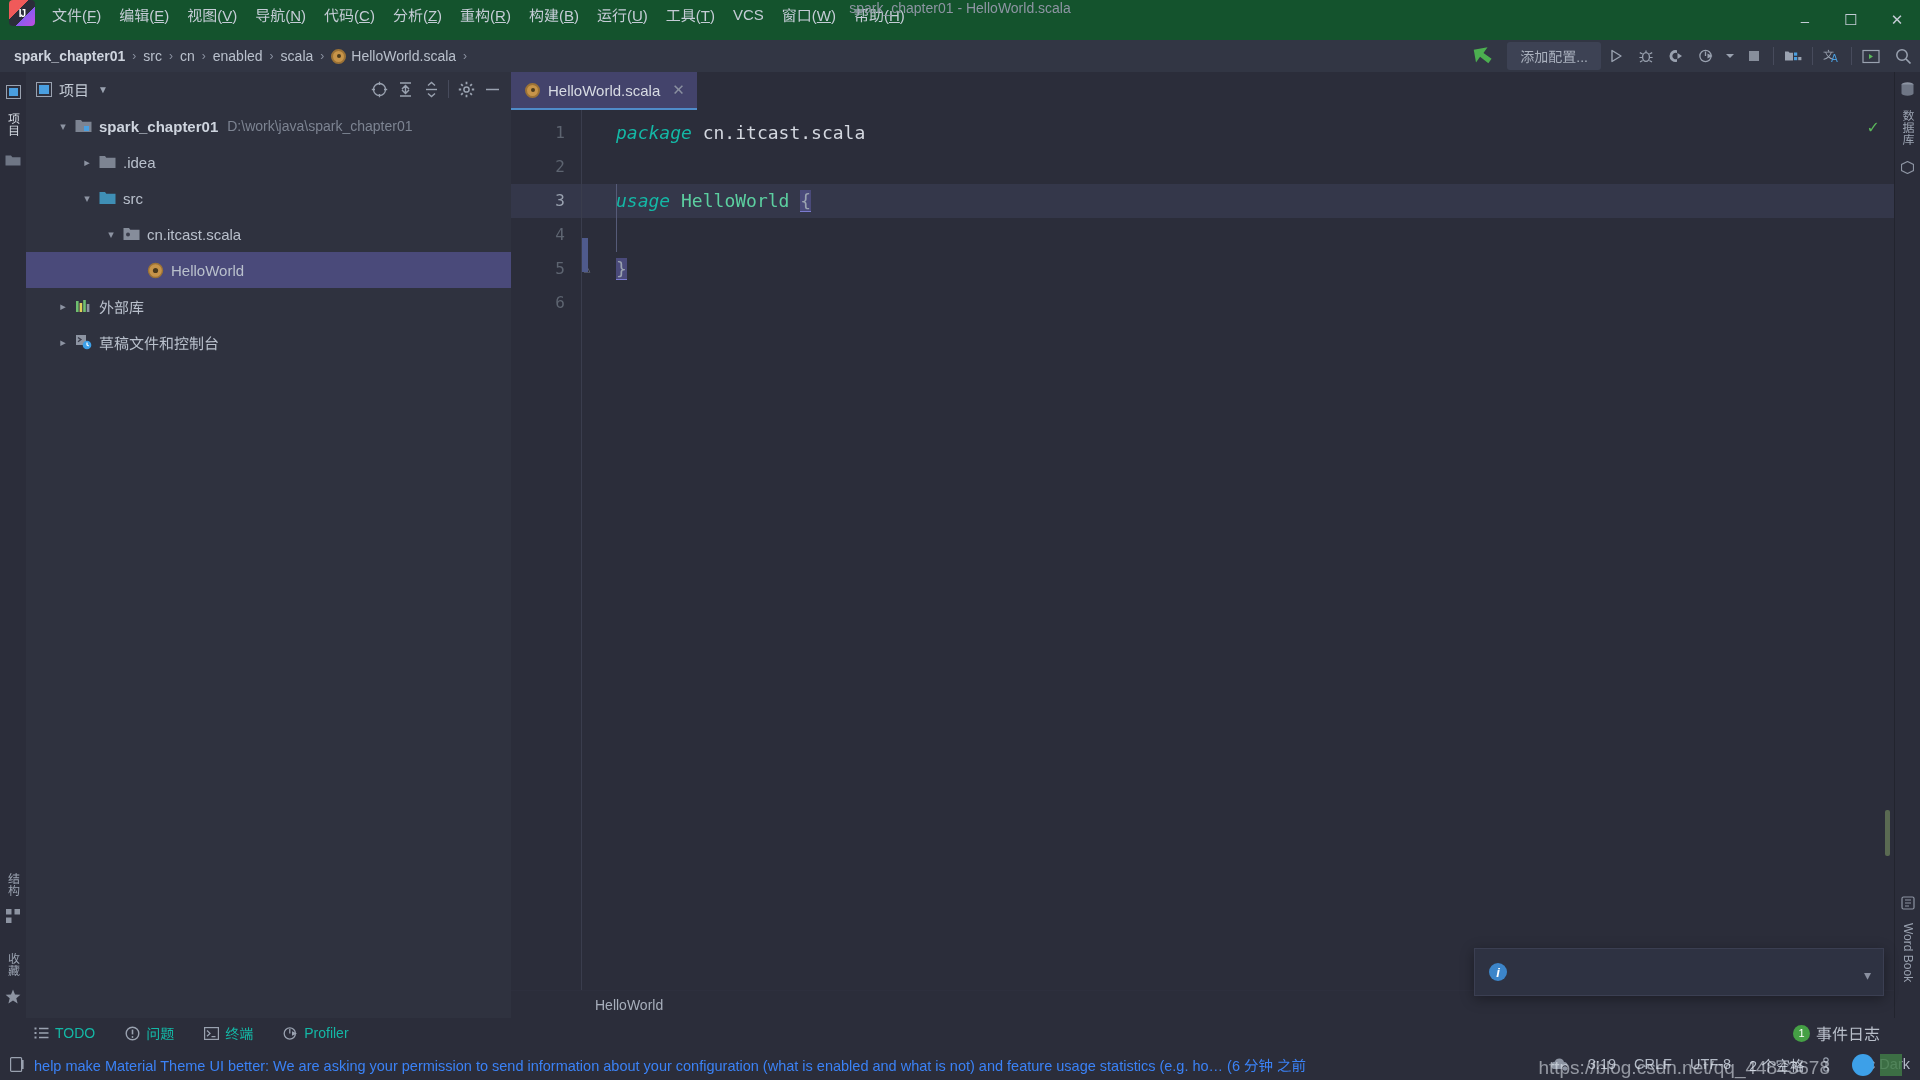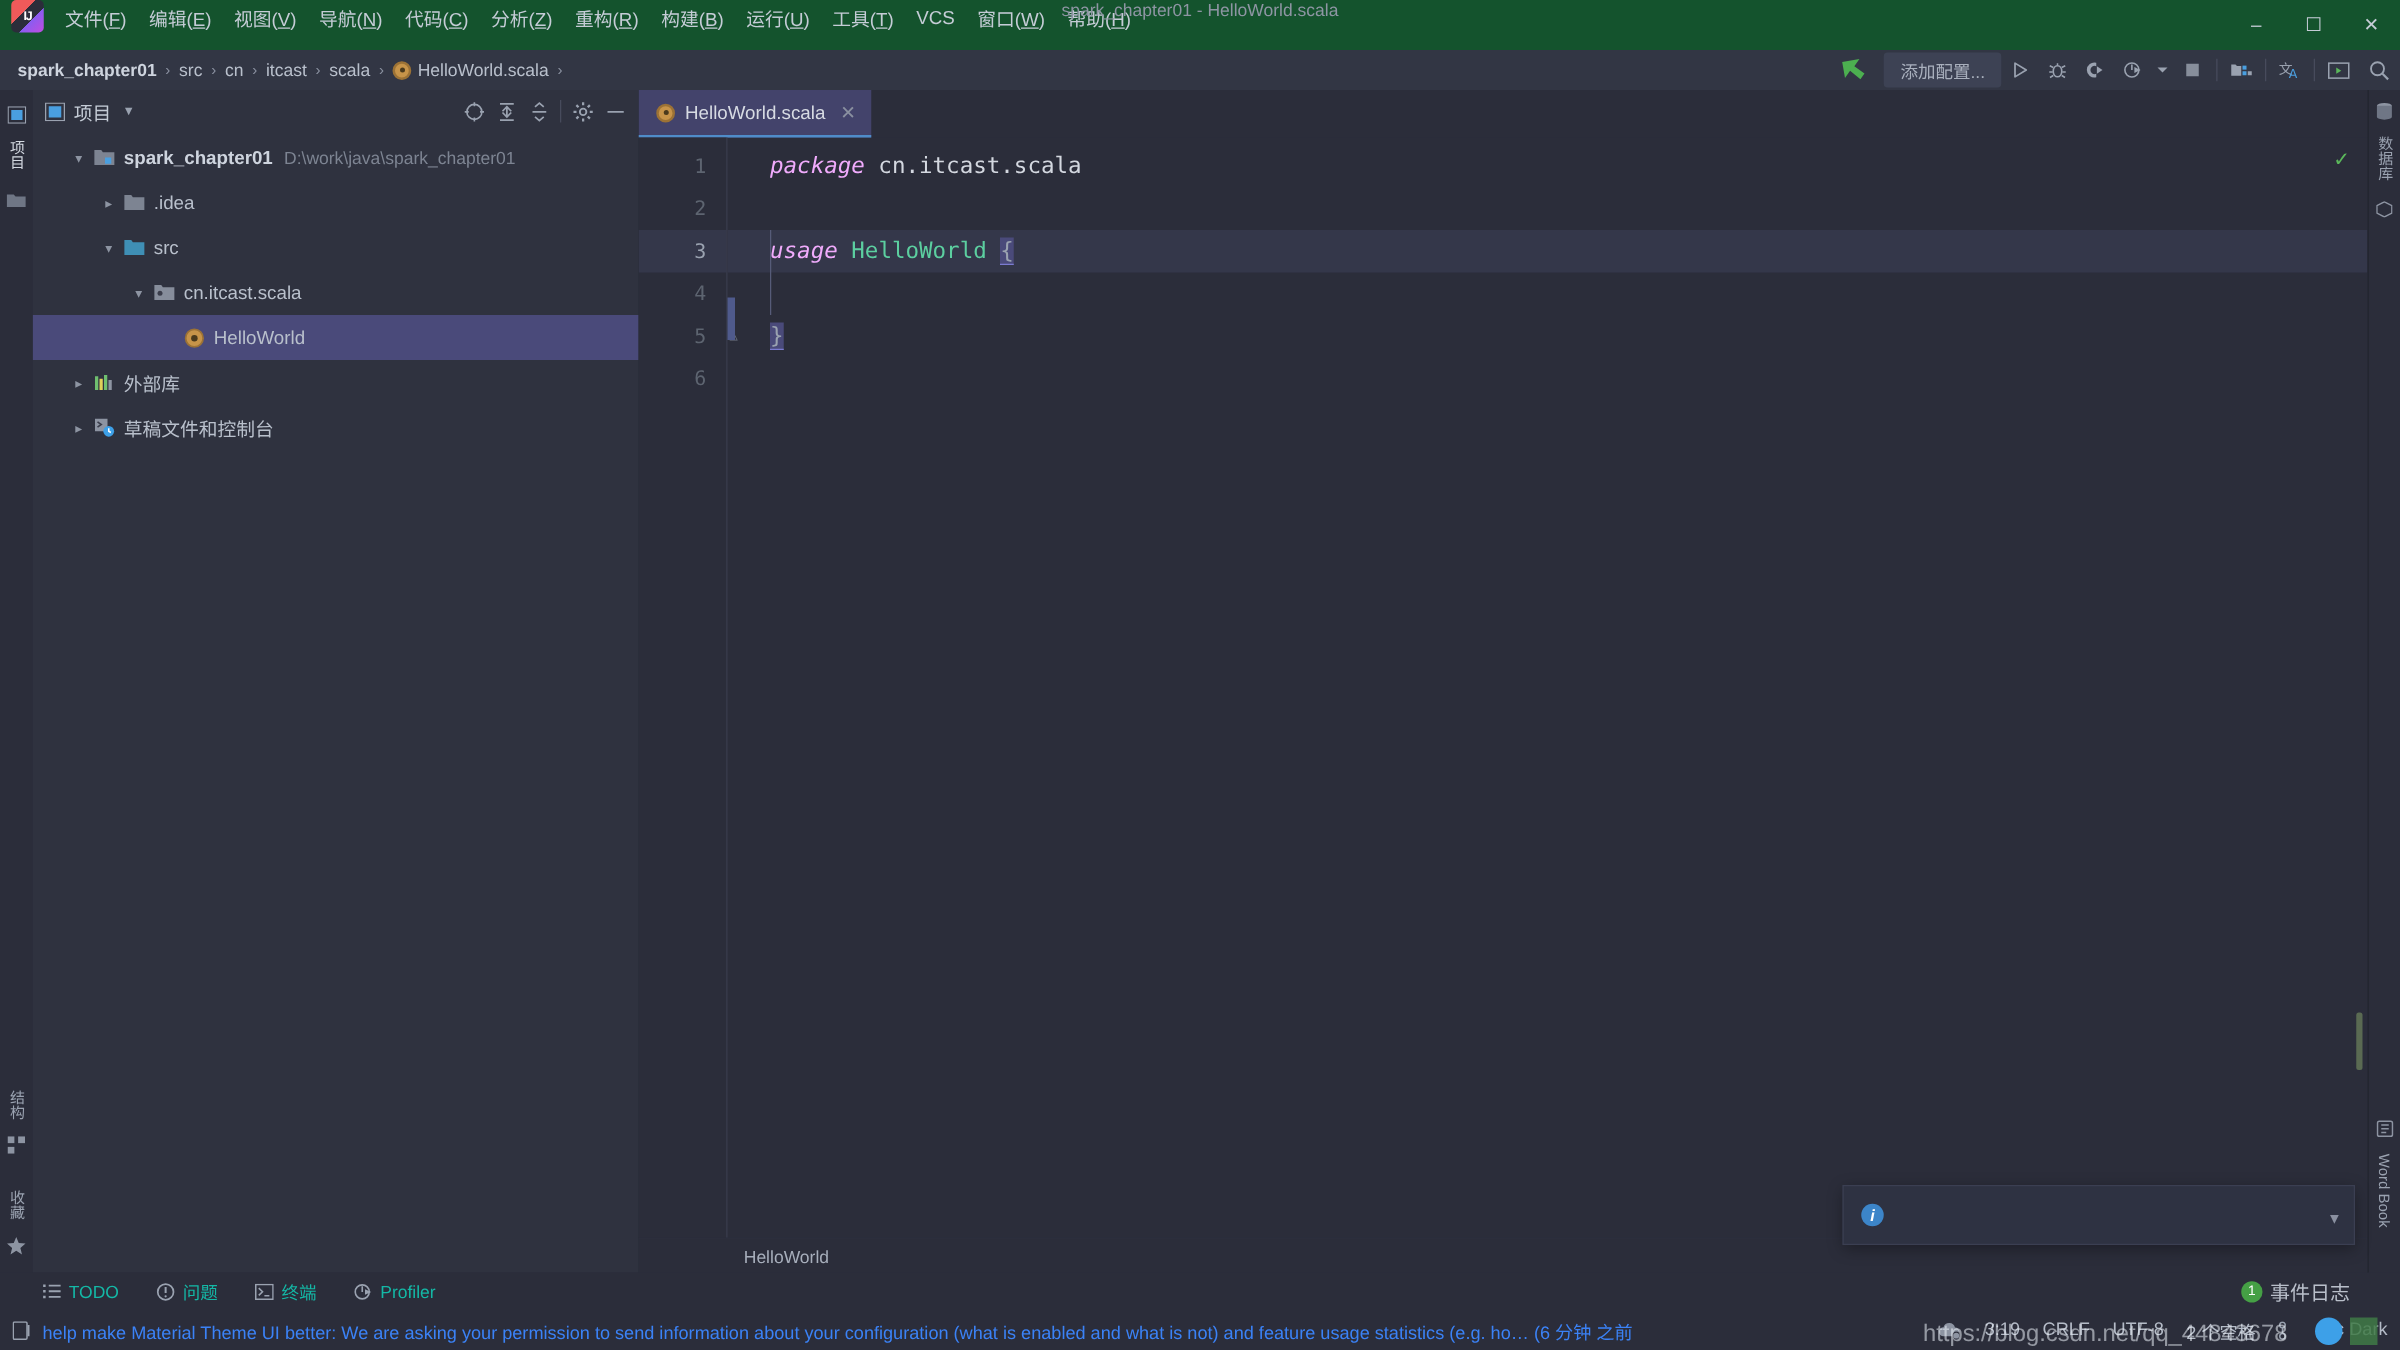--- a/index.html
+++ b/index.html
@@ -143,21 +143,21 @@
     position: absolute; right: -12px; top: 11px; width: 12px; height: 12px;
     color: #6f7685; font-size: 11px; line-height: 11px; text-align: center;
   }
   .code {
     flex: 1 1 auto; position: relative; padding-top: 6px; min-width: 0;
     font-family: "DejaVu Sans Mono","Liberation Mono",monospace; font-size: 18px;
     border-left: 1px solid #3a3d4d;
   }
   .cl { height: 34px; line-height: 34px; padding-left: 34px; white-space: pre; }
   .cl.cur { background: #34374a; }
-  .kw { color: #f0abfc; font-style: italic; }
+  .kw { color: #14b8a6; font-style: italic; }
   .plain { color: #d4d8e0; }
   .cls { color: #5ccfa0; }
   .brace { color: #9aa2b0; background: #4a4a7a; border-bottom: 1px solid #7b7bd0; }
   .indent-line {
     position: absolute; left: 34px; top: 74px; width: 1px; height: 68px; background: #565b78;
   }
   .check-mark { position: absolute; right: 14px; top: 8px; color: #5bb85b; font-size: 16px; }
   .scroll-mark { position: absolute; right: 4px; top: 700px; width: 5px; height: 46px; background: #5a6a52; border-radius: 2px; }
   .bp-mark { position: absolute; left: 0; top: 128px; width: 6px; height: 34px; background: #4f5a8c; }
 
@@ -254,21 +254,21 @@
         <span class="crumb-sep">›</span>
         <span style="display: inline-flex; align-items: center;">
           <span class="crumb">src</span>
         </span>
         <span class="crumb-sep">›</span>
         <span style="display: inline-flex; align-items: center;">
           <span class="crumb">cn</span>
         </span>
         <span class="crumb-sep">›</span>
         <span style="display: inline-flex; align-items: center;">
-          <span class="crumb">itcast</span>
+          <span class="crumb">enabled</span>
         </span>
         <span class="crumb-sep">›</span>
         <span style="display: inline-flex; align-items: center;">
           <span class="crumb">scala</span>
         </span>
         <span class="crumb-sep">›</span>
         <span style="display: inline-flex; align-items: center;">
           <span class="crumb-icon"></span>
           <span class="crumb">HelloWorld.scala</span>
         </span>

